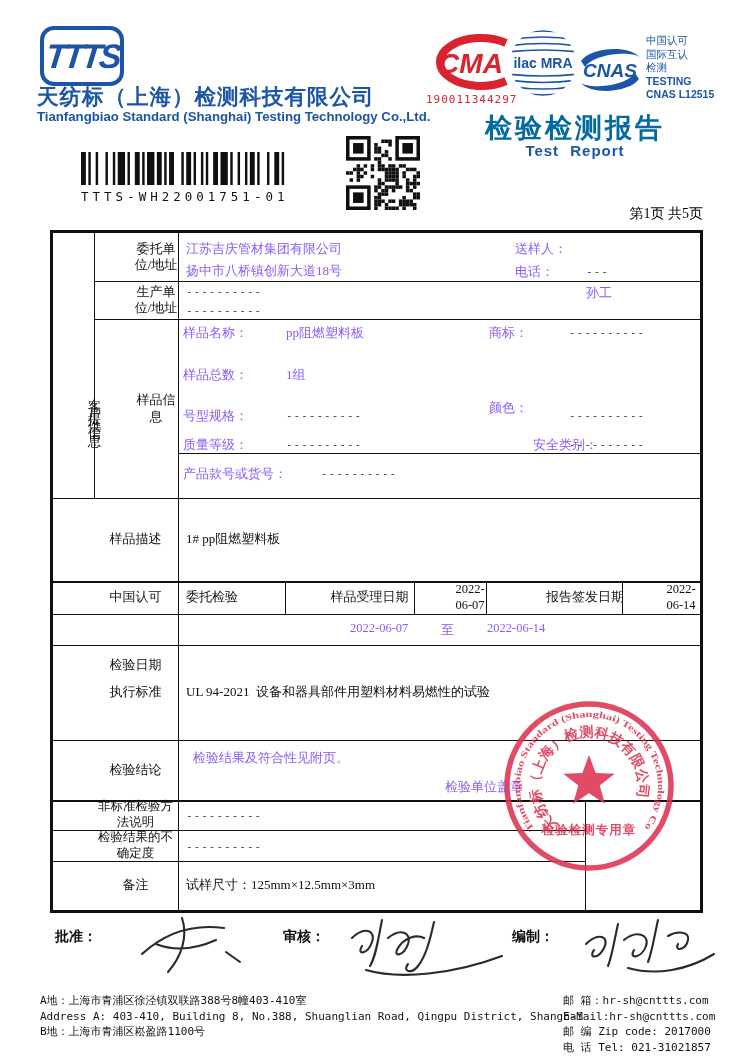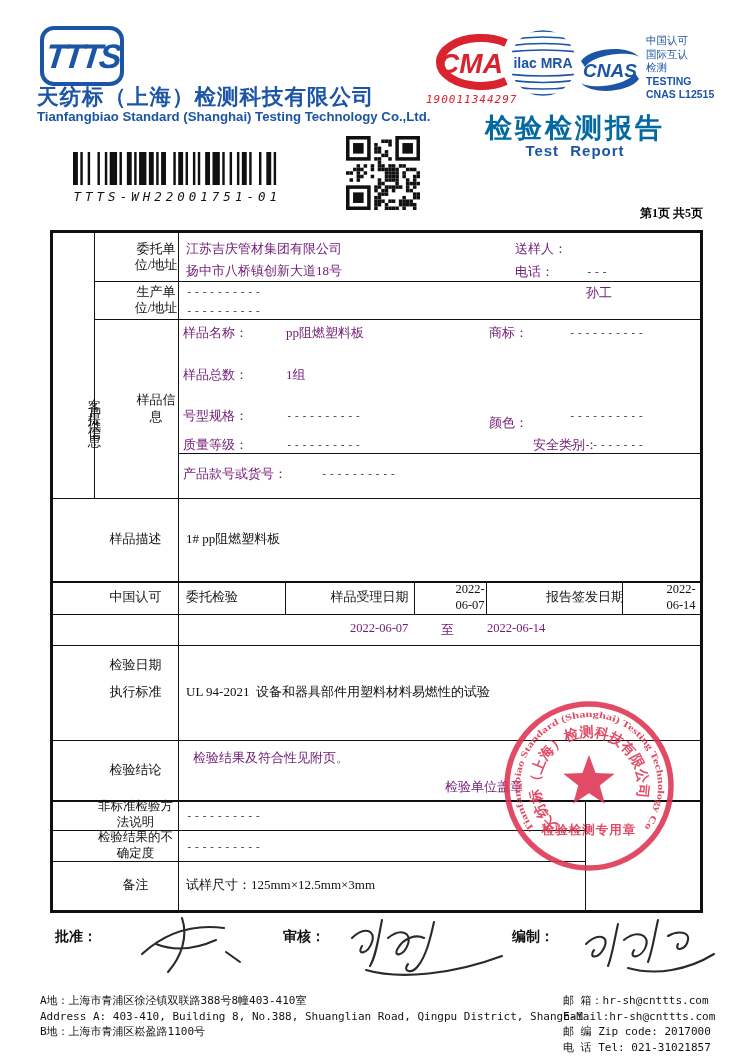--- a/index.html
+++ b/index.html
@@ -10,41 +10,41 @@
   
   .ttts-box { left:40px; top:26px; width:84px; height:60px; border:4px solid #1c55a5; border-radius:14px;
               display:flex; align-items:center; justify-content:center; }
   .ttts-box span { font-family:"Liberation Sans",sans-serif; font-weight:800; font-style:italic;
               font-size:34px; color:#1c55a5; letter-spacing:-3px; transform:skewX(-6deg); }
   .company-cn { left:37px; top:82px; font-size:21.5px; font-weight:700; color:#1c55a5; letter-spacing:1px;
               font-family:"Liberation Sans",sans-serif; }
   .company-en { left:37px; top:109px; font-size:13.2px; font-weight:700; color:#1c55a5;
               font-family:"Liberation Sans",sans-serif; }
   .cma-num { left:426px; top:93px; font-size:11px; letter-spacing:1px; color:#d9232e;
-              font-family:"DejaVu Sans Mono",monospace;font-style:italic; }
+              font-family:"DejaVu Sans Mono",monospace; }
   .accred { left:646px; top:34px; font-size:10.5px; line-height:13.5px; color:#1c55a5;
               font-family:"Liberation Sans",sans-serif; font-weight:700; }
   .title-cn { left:445px; top:110px; width:260px; text-align:center; font-size:27px; font-weight:800;
               letter-spacing:3px; color:#0369a1; font-family:"Liberation Sans",sans-serif; }
   .title-en { left:445px; top:142px; width:260px; text-align:center; font-size:15px; font-weight:600;
               letter-spacing:1px; color:#1c55a5; word-spacing:6px; font-family:"Liberation Sans",sans-serif; }
-  .barcode-wrap { left:71px; top:152px; width:210px; text-align:right;font-style:italic; }
+  .barcode-wrap { left:81px; top:152px; width:210px; text-align:left; }
   .barcode-text { font-family:"DejaVu Sans Mono",monospace; font-size:12.5px; letter-spacing:4px; color:#111; }
   .qr { left:346px; top:136px; }
-  .page-info { left:500px; top:205px; width:203px; text-align:right; font-size:12px; font-weight:700; color:#000; }
+  .page-info { left:500px; top:205px; width:203px; text-align:right; font-size:14px; font-weight:400; color:#000; }
 
   
   .tbl { left:50px; top:230px; width:653px; height:683px; border:3px solid #101010; }
   .hl, .vl { position:absolute; background:#101010; }
   .hl { height:1px; }
   .vl { width:1px; }
   .cell { position:absolute; display:flex; align-items:center; justify-content:center;
           font-size:13px; color:#111; text-align:center; line-height:1.25;padding-left:40px; }
   .cell.left { justify-content:flex-start; text-align:left; padding-left:8px; }
-  .txt { position:absolute; font-size:13px; color:#701a75; white-space:nowrap; }
+  .txt { position:absolute; font-size:13px; color:#8b5cf6; white-space:nowrap; }
   .dash { color:#3a3a3a; letter-spacing:1px; font-family:"DejaVu Sans Mono",monospace; font-size:11px; }
   .vertical { writing-mode:vertical-rl; letter-spacing:7px; font-size:13.5px; }
 
   
   .stamp { left:494px; top:698px; z-index:5; }
 
   
   .sig-label { font-size:14px; font-weight:700; color:#111; }
   .sig-svg path { fill:none; stroke:#2a2a2a; stroke-width:2.1; stroke-linecap:round; }
 
@@ -315,21 +315,21 @@
 
     <div class="cell" style="left:41px; top:86px; width:84px; height:179px;">样品信息</div>
     <div class="txt" style="left:130px; top:91px;">样品名称：</div>
     <div class="txt" style="left:233px; top:91px;">pp阻燃塑料板</div>
     <div class="txt" style="left:436px; top:91px;">商标：</div>
     <div class="txt dash" style="left:516px; top:93px;">----------</div>
     <div class="txt" style="left:130px; top:133px;">样品总数：</div>
     <div class="txt" style="left:233px; top:133px;">1组</div>
     <div class="txt" style="left:130px; top:174px;">号型规格：</div>
     <div class="txt dash" style="left:233px; top:176px;">----------</div>
-    <div class="txt" style="left:436px; top:181px;text-align:right;">颜色：</div>
+    <div class="txt" style="left:436px; top:166px;text-align:right;">颜色：</div>
     <div class="txt dash" style="left:516px; top:176px;">----------</div>
     <div class="txt" style="left:130px; top:203px;">质量等级：</div>
     <div class="txt dash" style="left:233px; top:205px;">----------</div>
     <div class="txt" style="left:436px; top:203px;margin-left:44px;">安全类别：</div>
     <div class="txt dash" style="left:516px; top:205px;">----------</div>
     <div class="txt" style="left:130px; top:232px;">产品款号或货号：</div>
     <div class="txt dash" style="left:268px; top:234px;">----------</div>
 
     <div class="cell" style="left:0; top:265px; width:125px; height:83px;">样品描述</div>
     <div class="cell left" style="left:125px; top:265px; right:0; height:83px;">1# pp阻燃塑料板</div>

